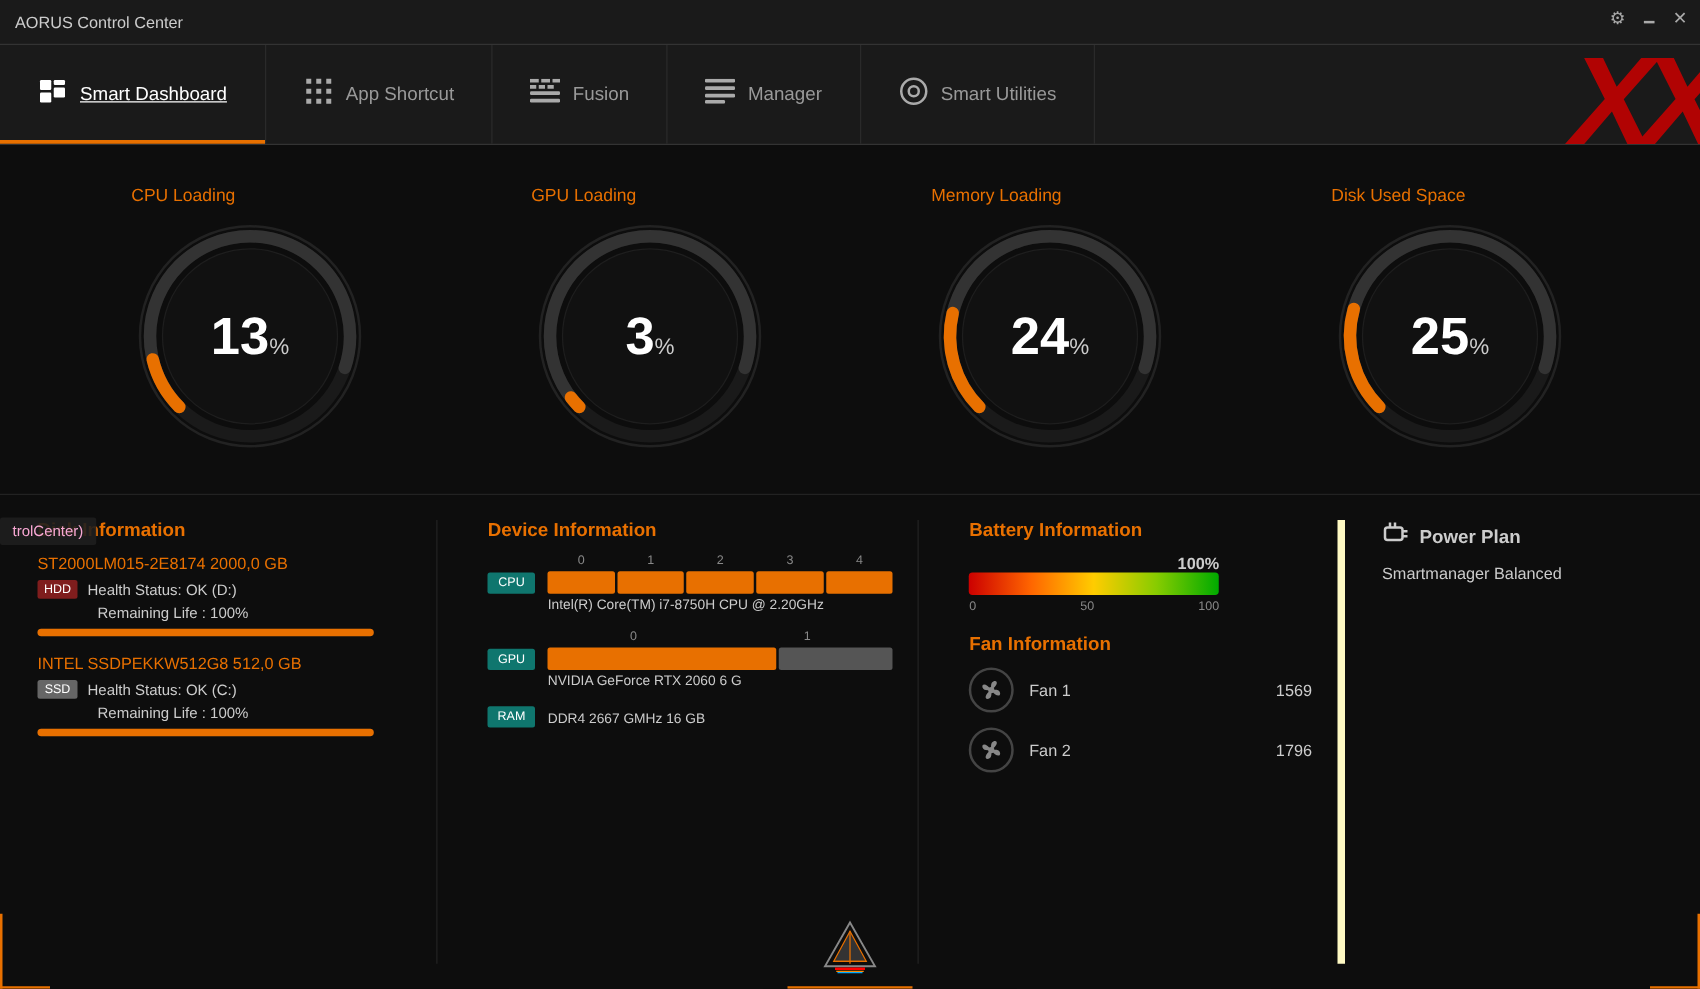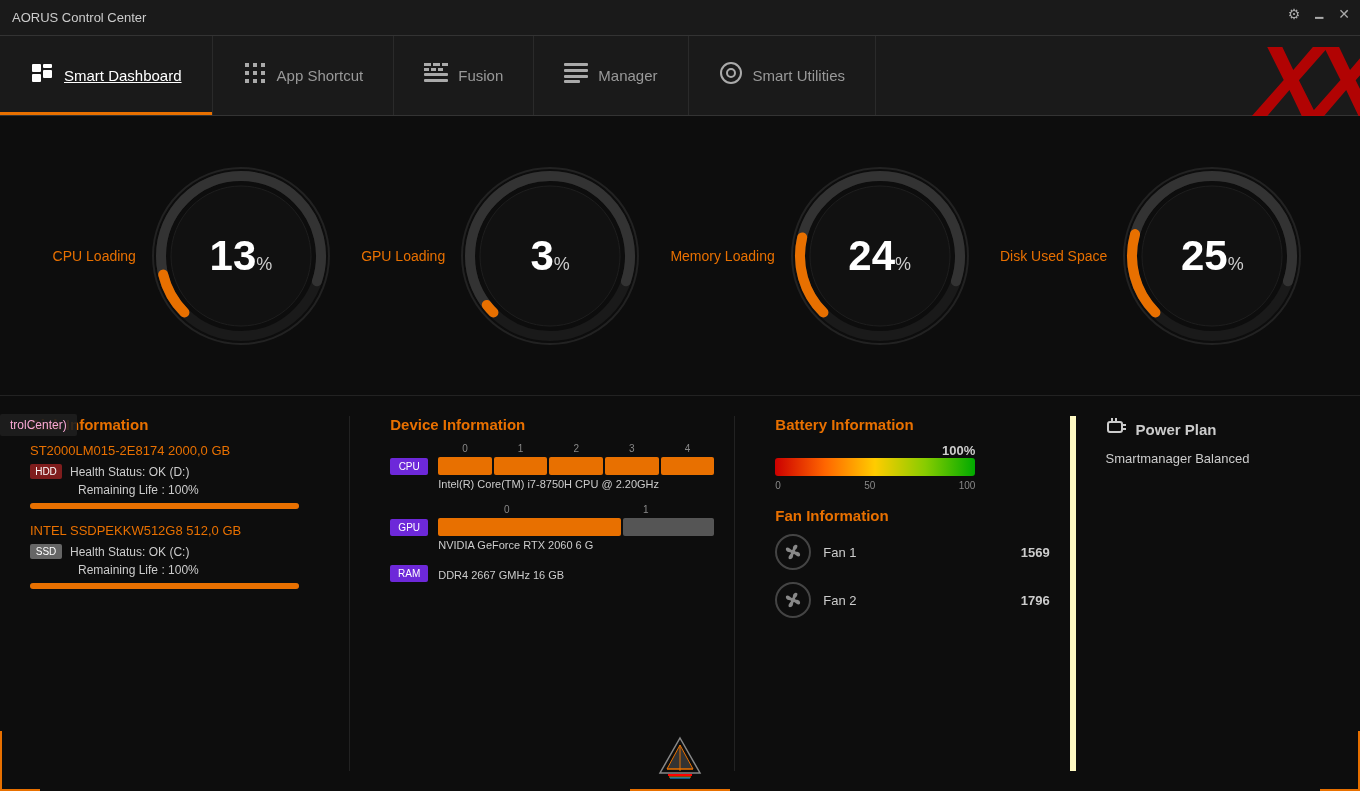--- a/index.html
+++ b/index.html
@@ -117,22 +117,22 @@
       display: flex;
       justify-content: space-around;
       align-items: center;
       padding: 20px 40px;
       height: 280px;
       border-bottom: 1px solid #222;
     }
 
     .gauge-container {
       display: flex;
-      flex-direction: row;
-      align-items: center;
+      flex-direction: column;
+      align-items: flex-start;
       gap: 10px;
     }
     .gauge-label {
       color: #e87000;
       font-size: 14px;
       font-weight: 500;
       text-align: center;
     }
 
     .gauge-wrap {
@@ -228,21 +228,21 @@
       padding: 0 20px;
       border-right: 1px solid #222;
     }
     .device-row {
       display: flex;
       align-items: center;
       gap: 10px;
       margin-bottom: 14px;
     }
     .device-badge {
-      background: #6d28d9;
+      background: #0f766e;
       color: #fff;
       font-size: 10px;
       padding: 3px 6px;
       border-radius: 2px;
       min-width: 38px;
       text-align: center;
     }
     .device-content {
       flex: 1;
     }
@@ -324,21 +324,21 @@
       font-size: 18px;
     }
     .fan-label {
       color: #ccc;
       font-size: 13px;
       flex: 1;
     }
     .fan-value {
       color: #ccc;
       font-size: 13px;
-      font-weight: 700;
+      font-weight: 400;
     }
 
     
     .power-plan {
       flex: 0.9;
       padding-left: 10px;
     }
     .power-plan-header {
       display: flex;
       align-items: center;

